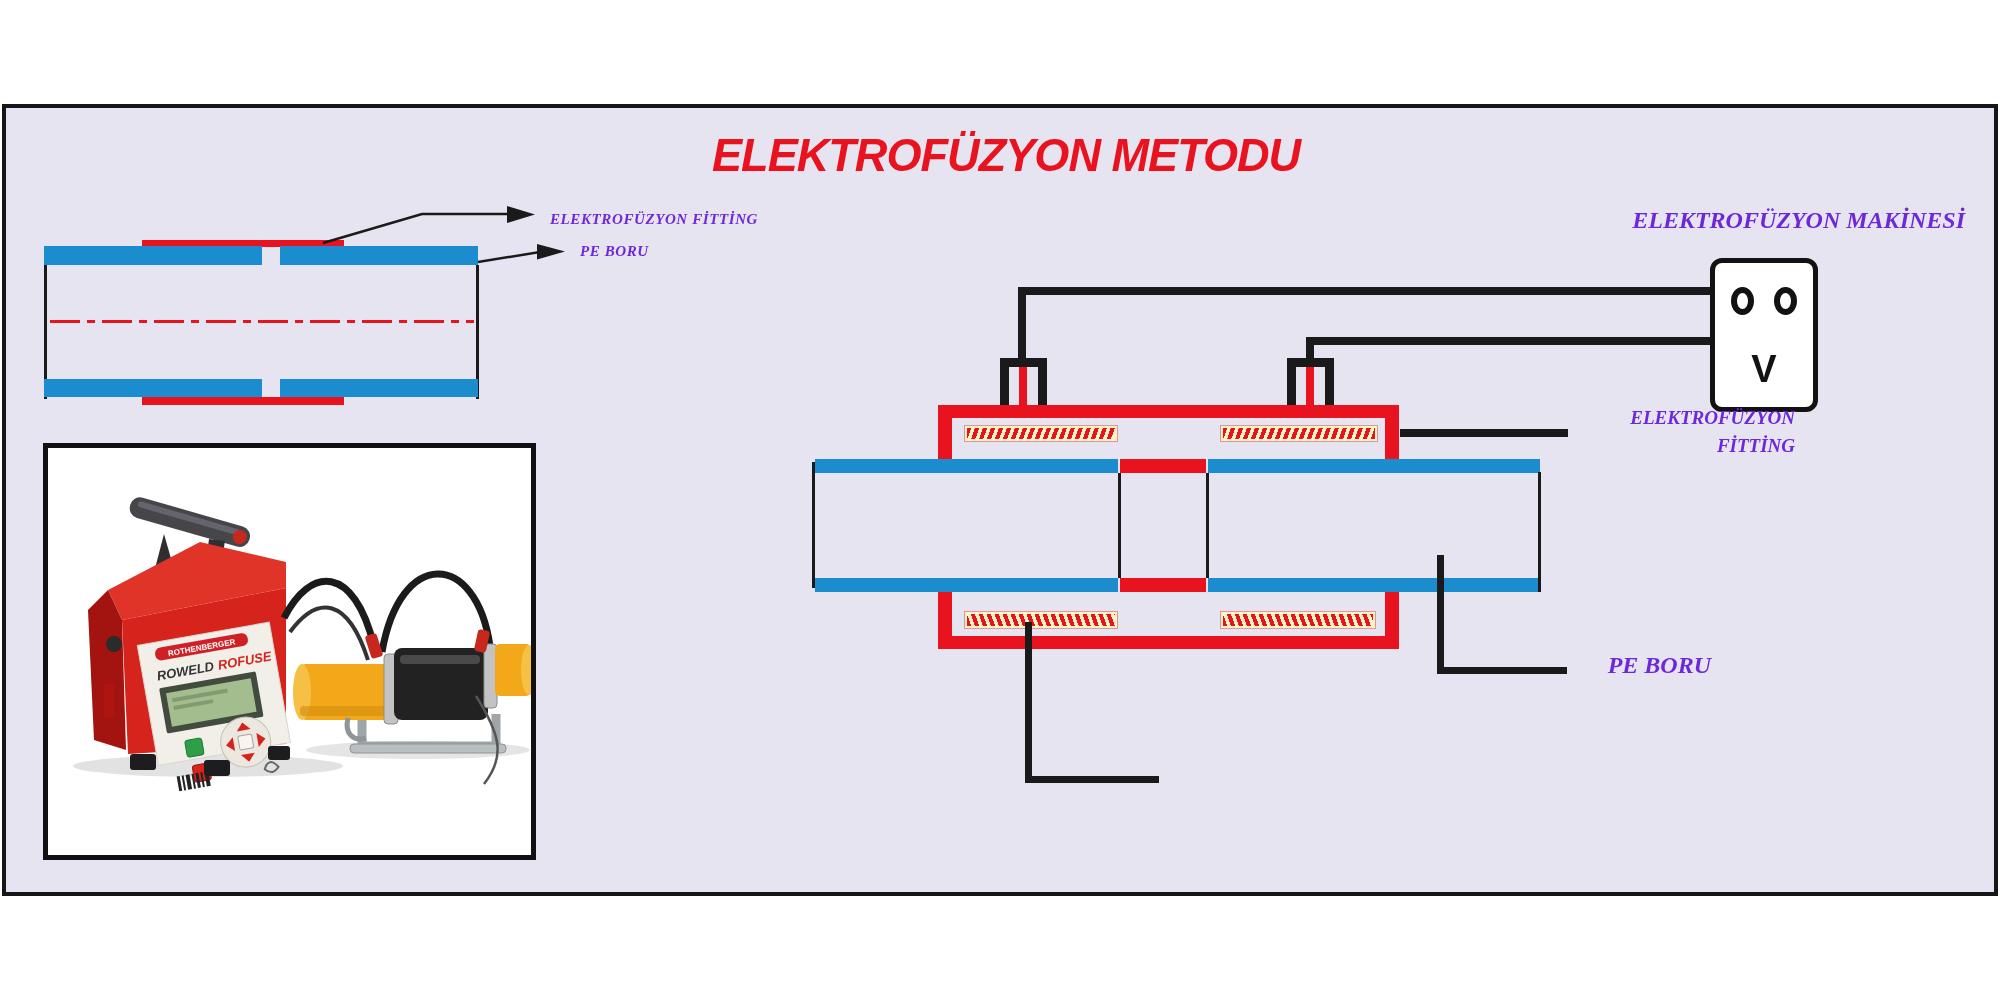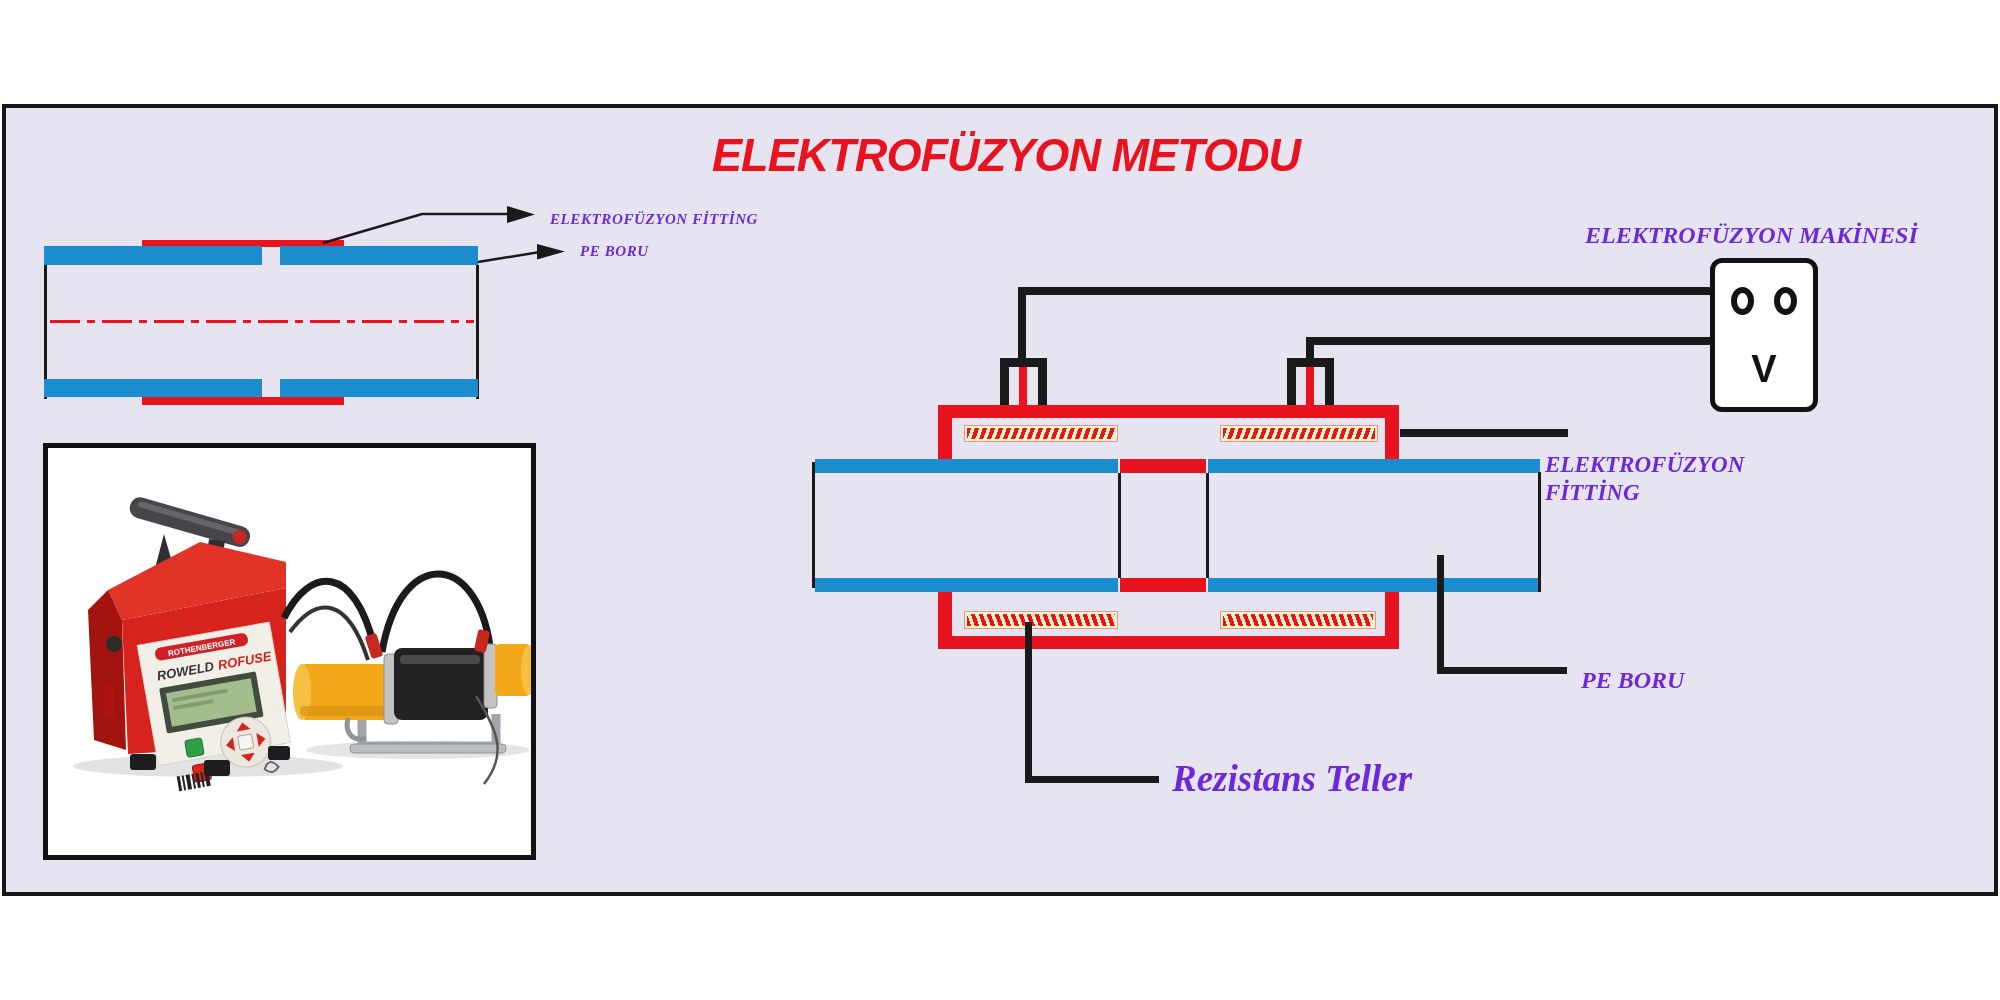--- a/index.html
+++ b/index.html
@@ -17,21 +17,21 @@
   .small-label{font-size:15px;letter-spacing:0.6px;}
   .centerline{background:repeating-linear-gradient(90deg,#e8131f 0 30px,rgba(0,0,0,0) 30px 37px,#e8131f 37px 45px,rgba(0,0,0,0) 45px 52px);}
   .hatch{border:2px solid #fdf4c3;box-shadow:0 0 0 1px rgba(232,19,31,.4);}
   .hatch.up{background:repeating-linear-gradient(110deg,#e8131f 0 4px,#fdf4c3 4px 7.5px);}
   .hatch.down{background:repeating-linear-gradient(70deg,#e8131f 0 4px,#fdf4c3 4px 7.5px);}
   .terminal{border:9px solid #1a1a1a;border-bottom:none;background:transparent;}
   .machine-box{border:5px solid #121212;border-radius:12px;background:#ffffff;}
   .oring{border:6px solid #121212;border-radius:50%;background:#ffffff;}
   .volt{font-family:"Liberation Sans","DejaVu Sans",sans-serif;font-weight:bold;font-size:38px;color:#121212;text-align:center;}
   .photo-box{left:43px;top:443px;width:493px;height:417px;border:5px solid #111;background:#ffffff;}
-  .ctr{text-align:left;margin-top:15px;}
+  .ctr{text-align:right;}
 </style>
 </head>
 <body>
 
 <div class="stage">
 
   <div class="abs frame"></div>
 
   <div class="abs title">ELEKTROFÜZYON METODU</div>
 
@@ -177,20 +177,19 @@
   <div class="abs oring" style="left:1774px;top:287px;width:23px;height:28px;"></div>
   <div class="abs volt" style="left:1710px;top:348px;width:108px;height:46px;">V</div>
   <div class="abs serif-label ctr" style="left:1585px;top:207px;width:380px;font-size:24px;">ELEKTROFÜZYON MAKİNESİ</div>
 
   <div class="abs blk" style="left:1400px;top:429px;width:168px;height:8px;"></div>
   <div class="abs blk" style="left:1437px;top:555px;width:7px;height:119px;"></div>
   <div class="abs blk" style="left:1437px;top:667px;width:130px;height:7px;"></div>
   <div class="abs blk" style="left:1025px;top:622px;width:7px;height:161px;"></div>
   <div class="abs blk" style="left:1025px;top:776px;width:134px;height:7px;"></div>
 
-  <div class="abs serif-label ctr" style="left:1545px;top:436px;width:250px;font-size:23px;line-height:28px;">
+  <div class="abs serif-label ctr" style="left:1545px;top:404px;width:250px;font-size:19px;line-height:28px;">
     <div>ELEKTROFÜZYON</div>
     <div>FİTTİNG</div>
   </div>
   <div class="abs serif-label ctr" style="left:1581px;top:652px;width:130px;font-size:24px;">PE BORU</div>
-  <div class="abs serif-label ctr" style="left:1172px;top:742px;width:285px;font-size:37px;">Rezistans Teller</div>
 
 </div>
 
 </body></html>

